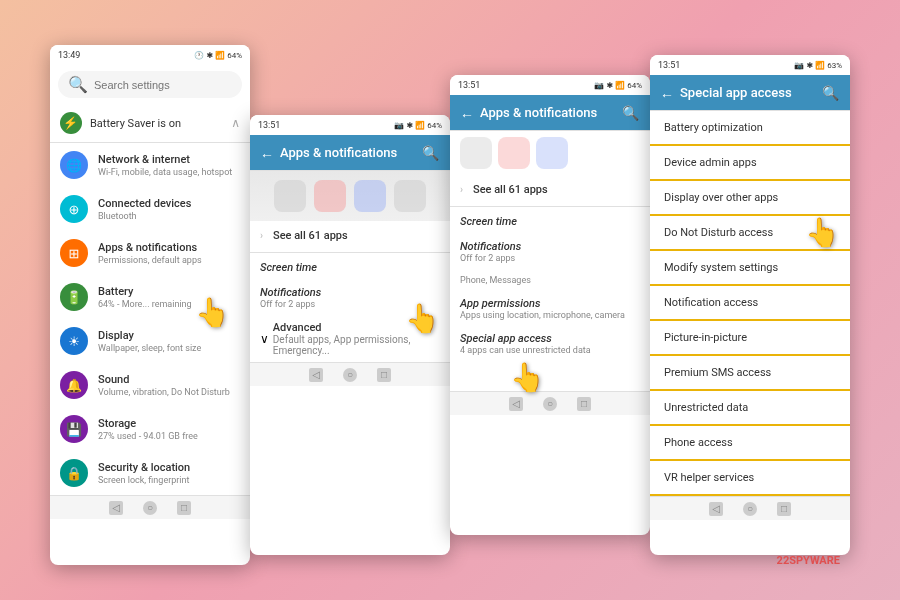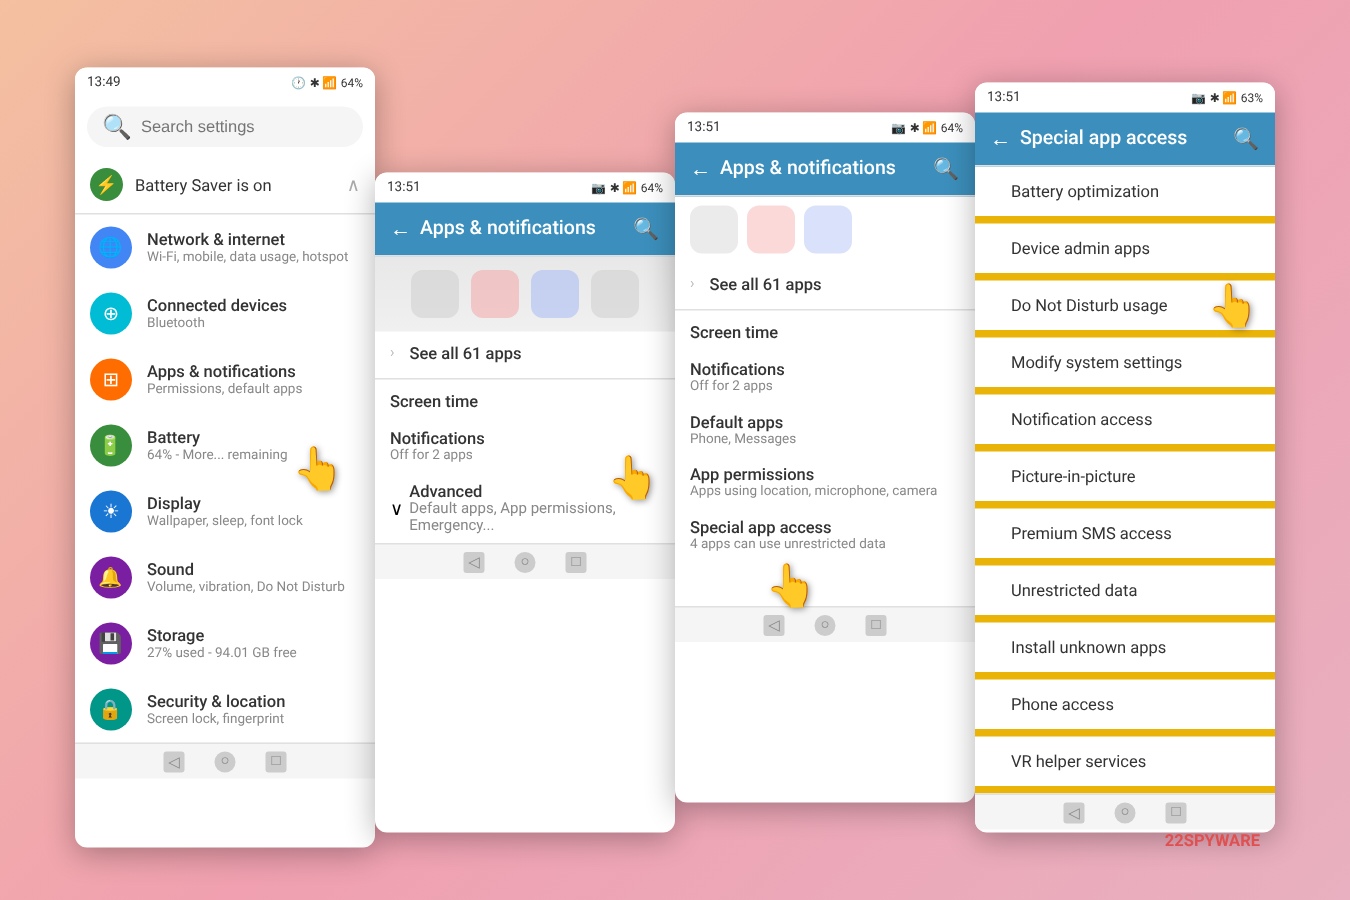--- a/index.html
+++ b/index.html
@@ -182,43 +182,43 @@
       right: 20px;
       font-size: 11px;
       font-weight: 700;
       color: #333;
       z-index: 20;
     }
     .watermark span { color: #e05050; }
 
     
     .special-list-item {
-      padding: 10px 24px;
+      padding: 10px 14px;
       font-size: 11px;
       color: #333;
       cursor: pointer;
-      border-bottom: 5px solid #eab308;
+      border-bottom: 2px solid #eab308;
     }
 
     .advanced-section {
       background: #fff;
     }
     .advanced-header {
       display: flex;
       align-items: center;
       padding: 6px 10px;
       gap: 4px;
     }
     .advanced-title { font-size: 11px; font-weight: 500; color: #333; }
     .advanced-sub { font-size: 10px; color: #888; }
 
     .notification-item {
       padding: 6px 10px;
     }
-    .notif-title { font-size: 11px; font-weight: 500; color: #333; }
+    .notif-title { font-size: 11px; font-weight: 500; color: #333; font-style: italic; }
     .notif-sub { font-size: 9px; color: #888; }
 
     
     .battery-banner {
       display: flex;
       align-items: center;
       padding: 8px 10px;
       gap: 8px;
       border-bottom: 1px solid #e0e0e0;
     }
@@ -290,21 +290,21 @@
         <div class="list-item-subtitle">64% - More... remaining</div>
       </div>
 
       <span class="hand-cursor" style="right:20px; bottom:-10px;">👆</span>
     </div>
 
     <div class="list-item">
       <div class="list-item-icon icon-blue2">☀</div>
       <div class="list-item-text">
         <div class="list-item-title">Display</div>
-        <div class="list-item-subtitle">Wallpaper, sleep, font lock</div>
+        <div class="list-item-subtitle">Wallpaper, sleep, font size</div>
       </div>
     </div>
 
     <div class="list-item">
       <div class="list-item-icon icon-purple">🔔</div>
       <div class="list-item-text">
         <div class="list-item-title">Sound</div>
         <div class="list-item-subtitle">Volume, vibration, Do Not Disturb</div>
       </div>
     </div>
@@ -429,21 +429,20 @@
     <div class="notification-item">
       <div class="notif-title">Screen time</div>
     </div>
 
     <div class="notification-item">
       <div class="notif-title">Notifications</div>
       <div class="notif-sub">Off for 2 apps</div>
     </div>
 
     <div class="notification-item">
-      <div class="notif-title">Default apps</div>
       <div class="notif-sub">Phone, Messages</div>
     </div>
 
     <div class="notification-item">
       <div class="notif-title">App permissions</div>
       <div class="notif-sub">Apps using location, microphone, camera</div>
     </div>
 
 
     <div class="notification-item">
@@ -475,30 +474,30 @@
 
     <div class="app-bar app-bar-blue">
       <span class="back-arrow">←</span>
       <span class="app-bar-title app-bar-title-white">Special app access</span>
       <span style="color:#fff; font-size:14px;">🔍</span>
     </div>
 
     <div>
       <div class="special-list-item">Battery optimization</div>
       <div class="special-list-item">Device admin apps</div>
+      <div class="special-list-item">Display over other apps</div>
       <div class="special-list-item" style="position:relative;">
-        <span>Do Not Disturb usage</span>
+        <span>Do Not Disturb access</span>
         <span class="hand-cursor" style="right:10px; top:0px;">👆</span>
       </div>
       <div class="special-list-item">Modify system settings</div>
       <div class="special-list-item">Notification access</div>
       <div class="special-list-item">Picture-in-picture</div>
       <div class="special-list-item">Premium SMS access</div>
       <div class="special-list-item">Unrestricted data</div>
-      <div class="special-list-item">Install unknown apps</div>
       <div class="special-list-item">Phone access</div>
       <div class="special-list-item">VR helper services</div>
     </div>
 
     <div class="nav-bar">
       <span class="nav-dot">◁</span>
       <span class="nav-dot nav-dot-home">○</span>
       <span class="nav-dot">□</span>
     </div>
   </div>

